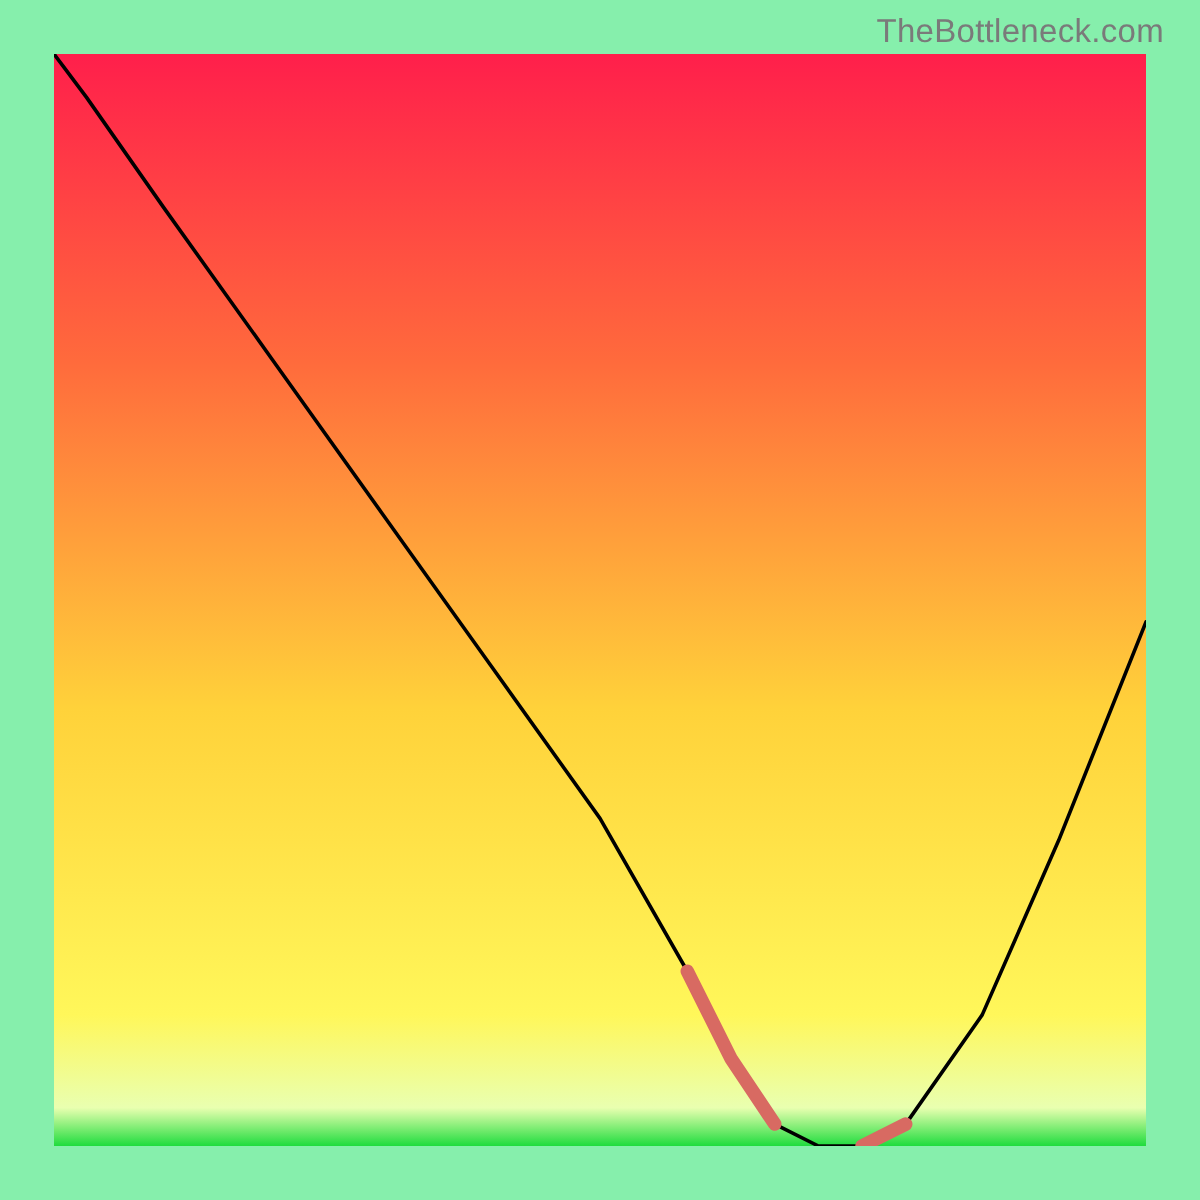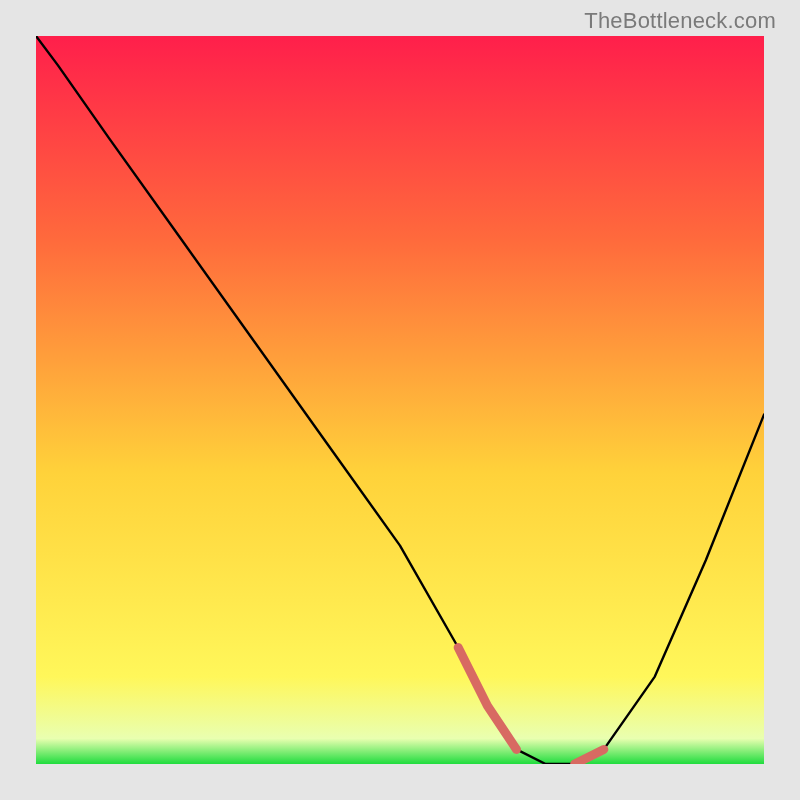--- a/index.html
+++ b/index.html
@@ -7,21 +7,21 @@
     padding: 0;
     width: 800px;
     height: 800px;
     background: #000;
     overflow: hidden;
   }
   .container {
     position: relative;
     width: 800px;
     height: 800px;
-    background: #e5e5e5;
+    background: #86efac;
   }
   .plot-area {
     position: absolute;
     left: 36px;
     top: 36px;
     width: 728px;
     height: 728px;
     overflow: hidden;
   }
   .gradient-bg {

